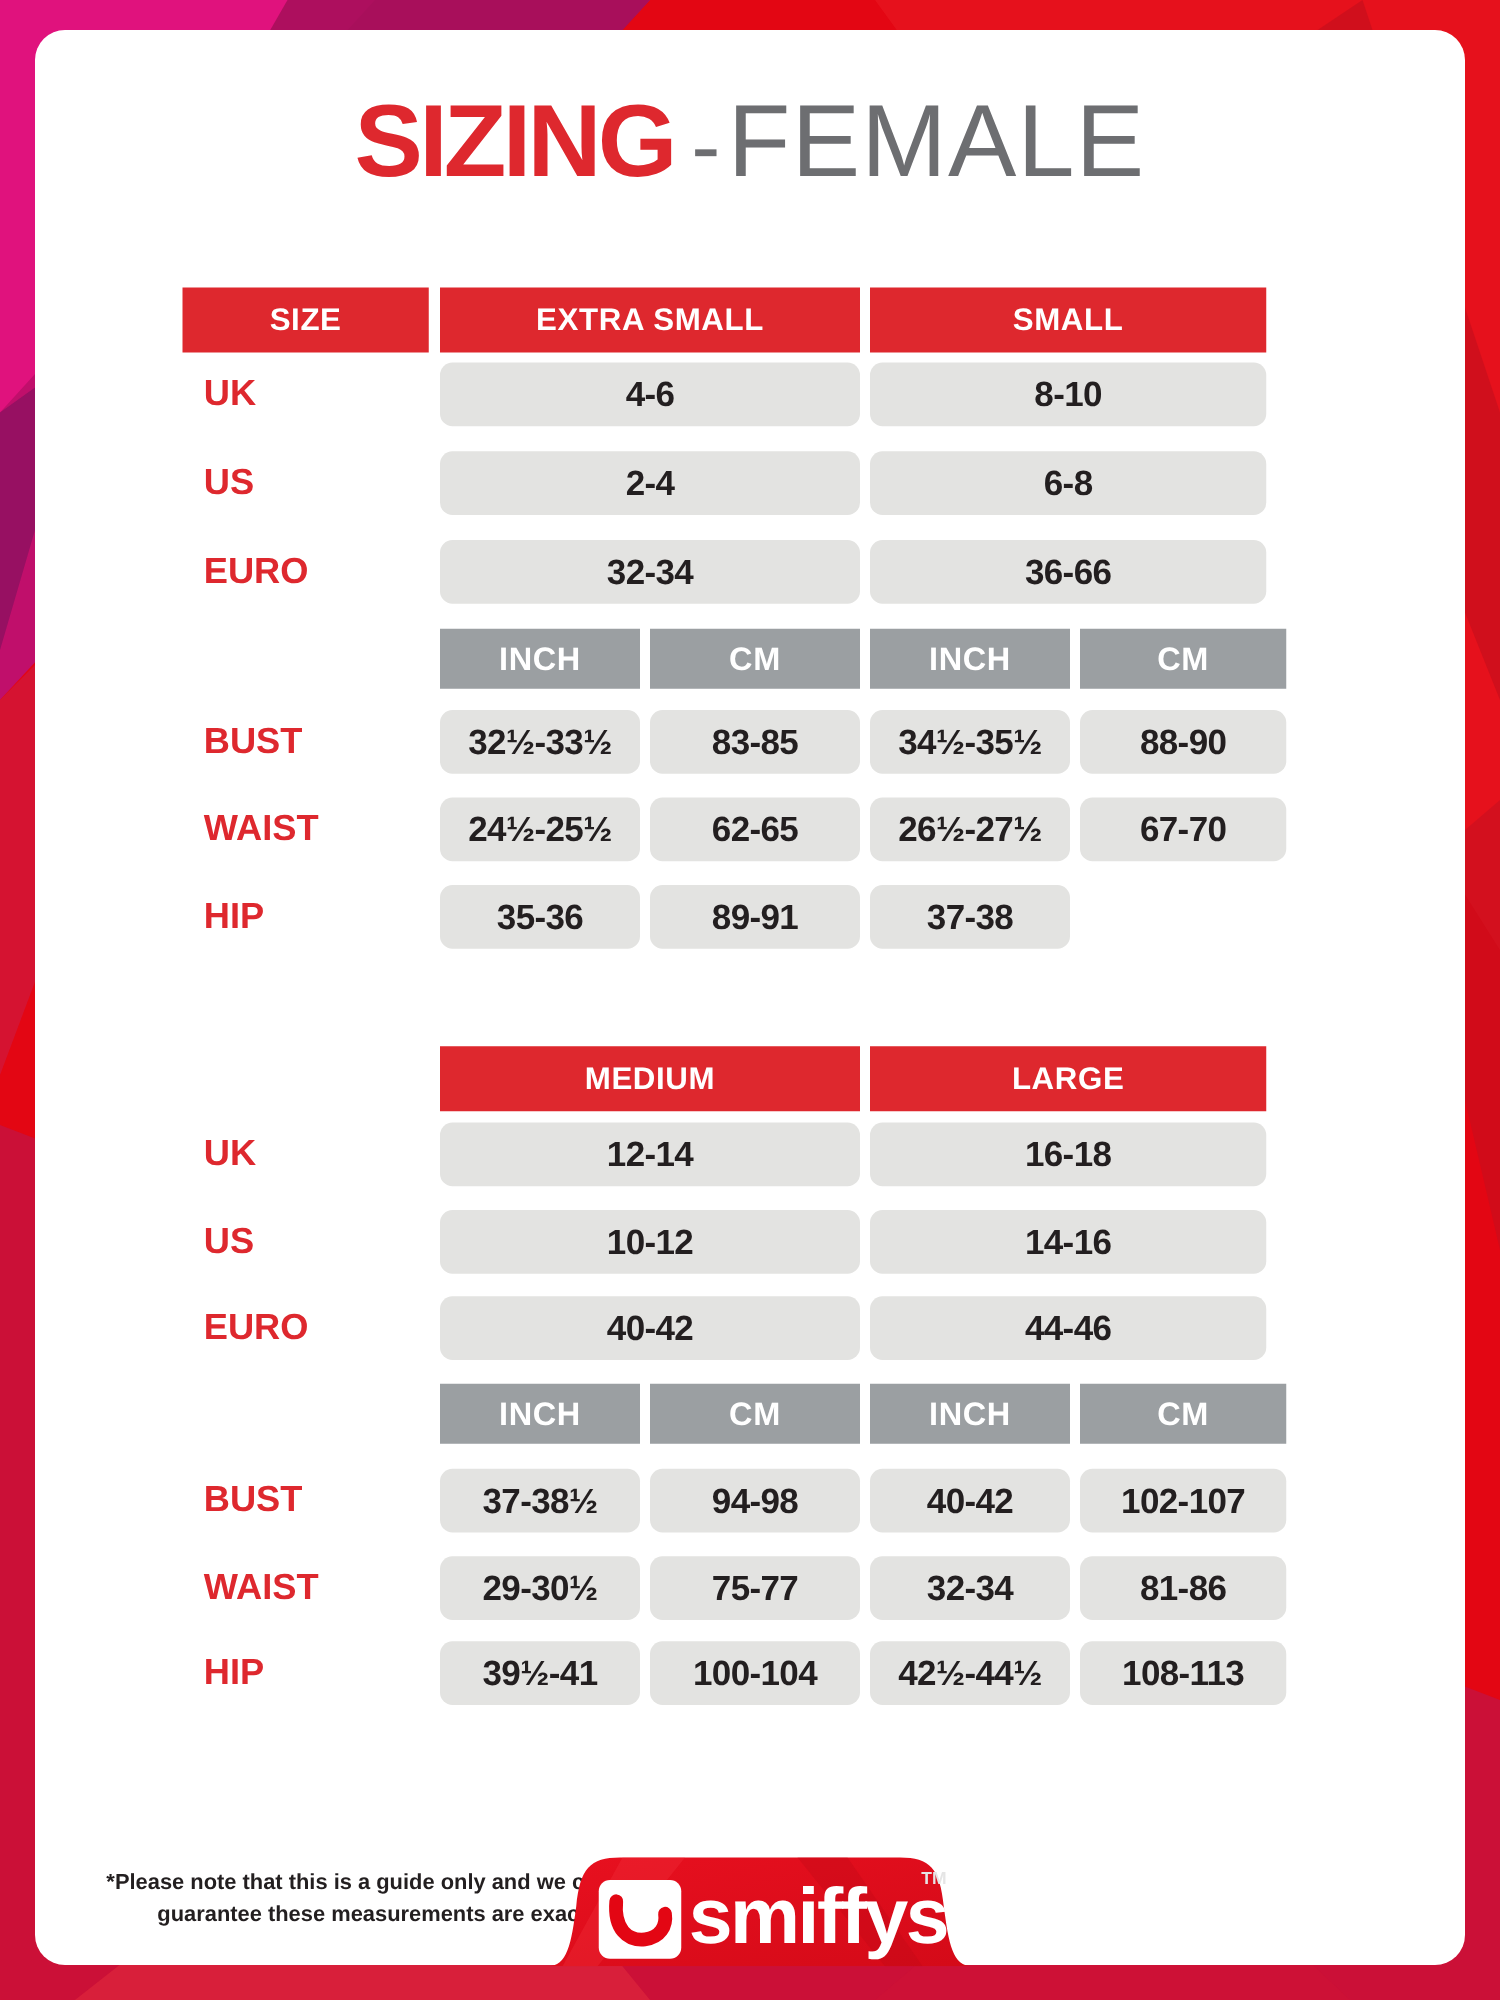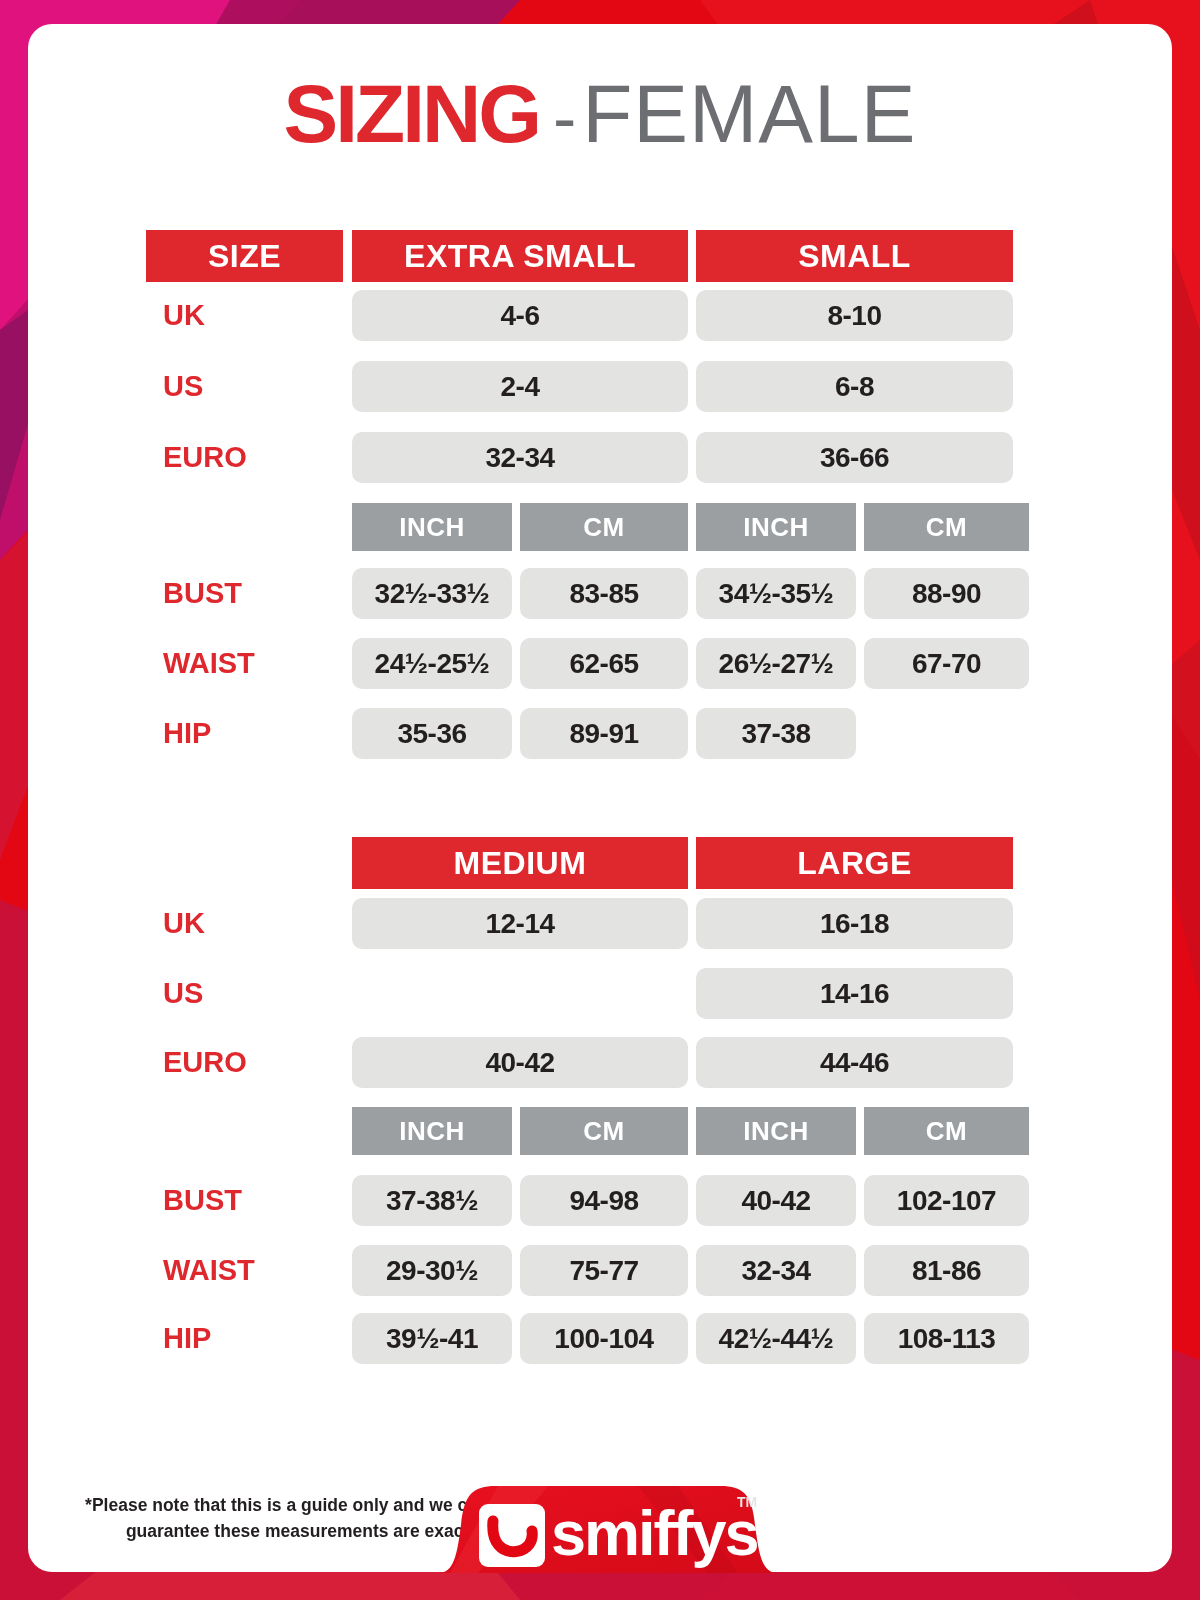--- a/index.html
+++ b/index.html
@@ -33,21 +33,21 @@
   }
   .title .female{
     color:var(--female-gray);font-size:82px;font-weight:normal;letter-spacing:1px;
   }
   .row{position:absolute;left:0;width:1200px;}
   .cell{
     position:absolute;top:0;bottom:0;
     display:flex;align-items:center;justify-content:center;
     font-weight:bold;
   }
-  .red-hdr{background:var(--accent-red);color:#ffffff;font-size:32px;letter-spacing:.5px;}
+  .red-hdr{background:var(--accent-red);color:#ffffff;font-size:25px;letter-spacing:.5px;}
   .gray-cell{background:var(--cell-gray);color:var(--ink);font-size:28px;letter-spacing:-0.5px;border-radius:10px;}
   .unit-hdr{background:var(--unit-gray);color:#ffffff;font-size:26px;letter-spacing:.5px;}
   .row-label{color:var(--accent-red);font-size:29px;justify-content:flex-start;padding-left:17px;background:transparent;}
   
   .c-label{left:146px;width:197px;}
   .c-g1{left:352px;width:336px;}
   .c-g2{left:696px;width:317px;}
   .c-i1{left:352px;width:160px;}
   .c-c1{left:520px;width:168px;}
   .c-i2{696px;left:696px;width:160px;}
@@ -155,20 +155,21 @@
 </div>
 
 <div class="row" style="top:898px;height:51px">
   <div class="cell row-label c-label">UK</div>
   <div class="cell gray-cell c-g1">12-14</div>
   <div class="cell gray-cell c-g2">16-18</div>
 </div>
 
 <div class="row" style="top:968px;height:51px">
   <div class="cell row-label c-label">US</div>
+  <div class="cell gray-cell c-g1">10-12</div>
   <div class="cell gray-cell c-g2">14-16</div>
 </div>
 
 <div class="row" style="top:1037px;height:51px">
   <div class="cell row-label c-label">EURO</div>
   <div class="cell gray-cell c-g1">40-42</div>
   <div class="cell gray-cell c-g2">44-46</div>
 </div>
 
 <div class="row" style="top:1107px;height:48px">

